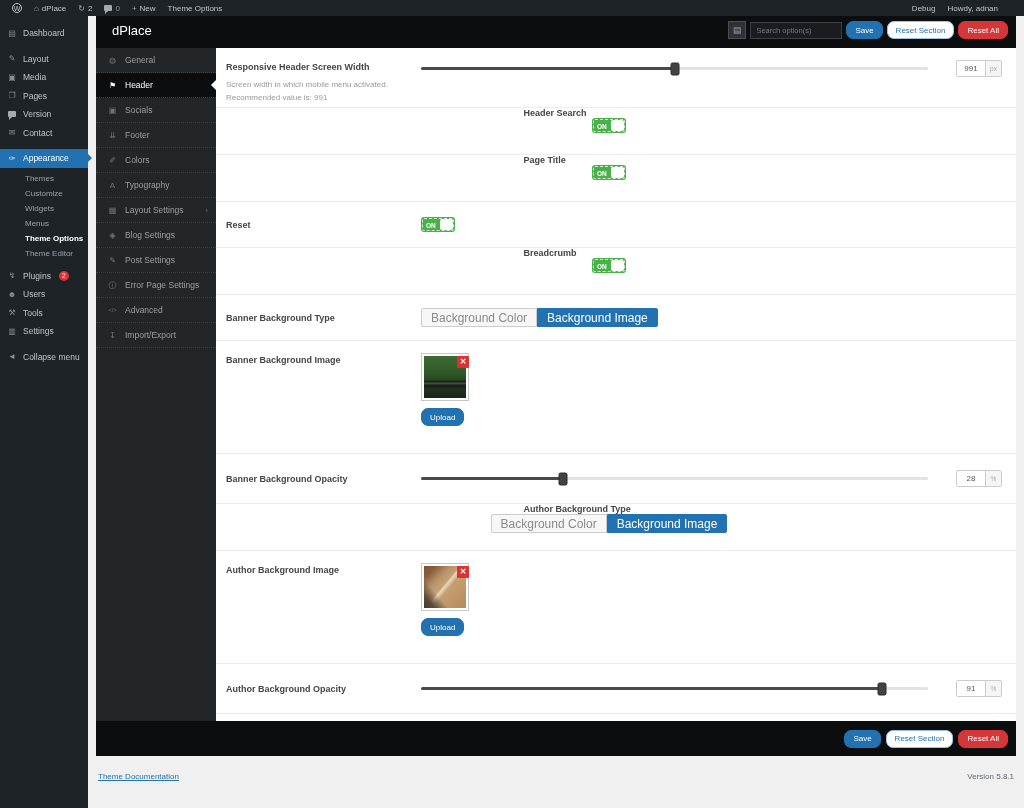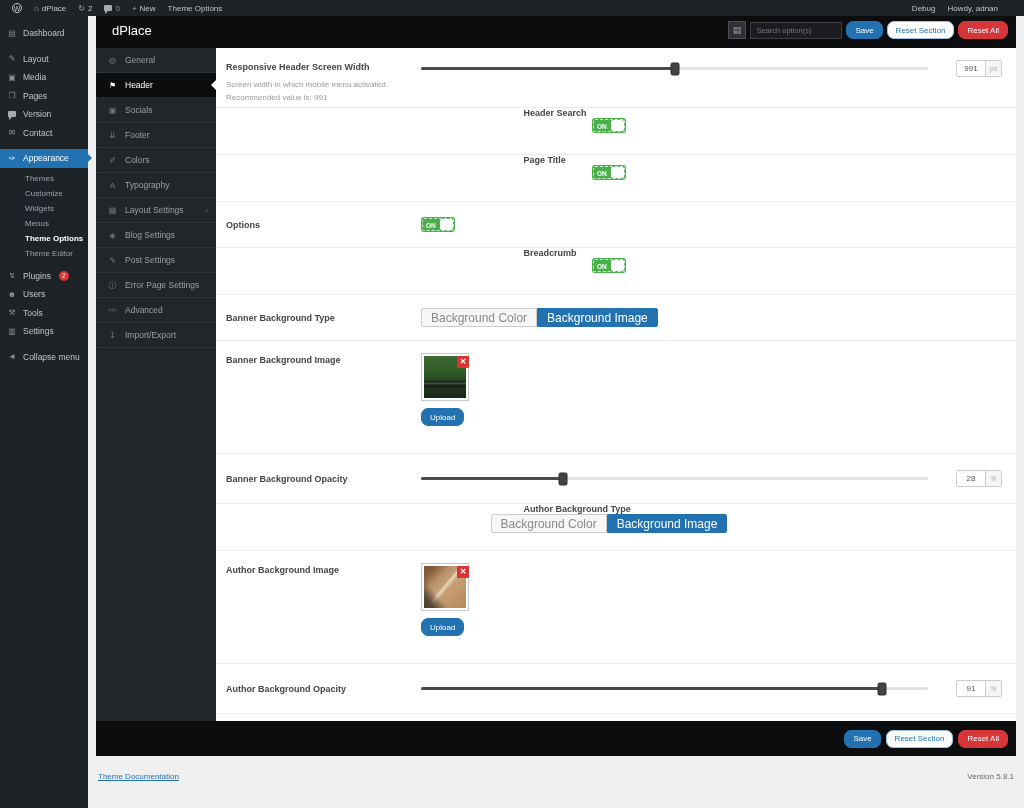--- a/index.html
+++ b/index.html
@@ -346,21 +346,21 @@
           <div class="row-label">Page Title</div>
           <div class="row-ctrl">
             <div class="toggle">
               <span class="toggle-on">ON</span>
               <span class="toggle-knob"></span>
             </div>
           </div>
         </div>
 
         <div class="row v-center h46">
-          <div class="row-label">Options</div>
+          <div class="row-label">Reset</div>
           <div class="row-ctrl">
             <div class="toggle">
               <span class="toggle-on">ON</span>
               <span class="toggle-knob"></span>
             </div>
           </div>
         </div>
 
         <div class="row v-center h47">
           <div class="row-label">Breadcrumb</div>

